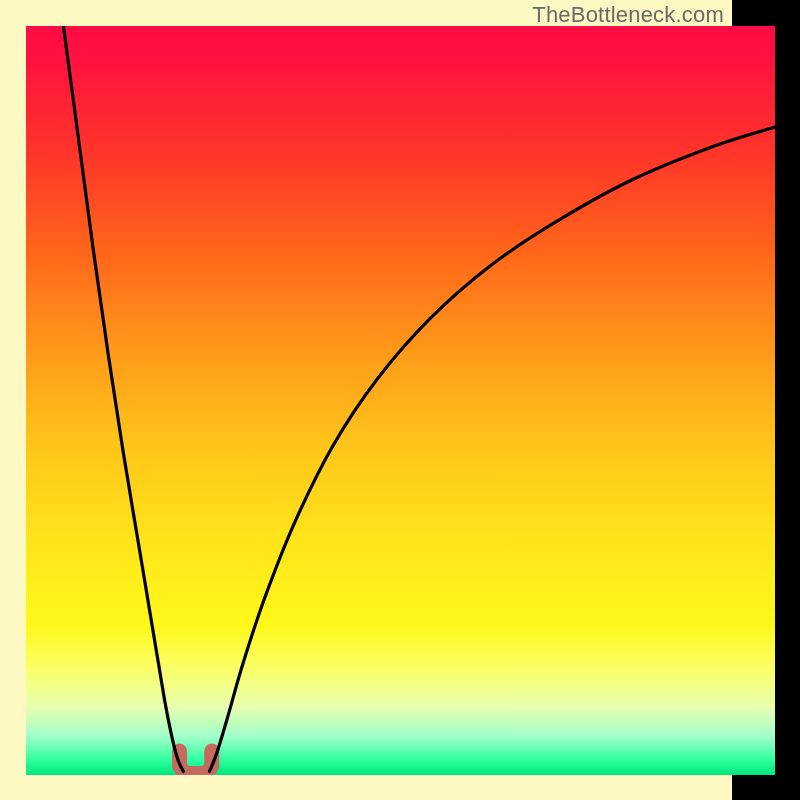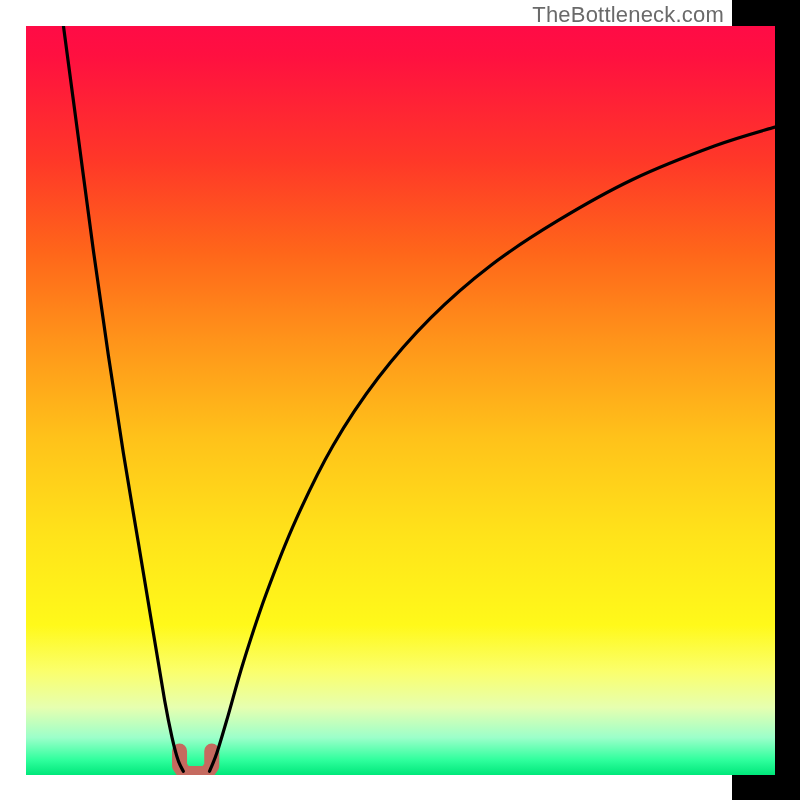--- a/index.html
+++ b/index.html
@@ -10,21 +10,21 @@
     overflow: hidden;
     background: #000;
     font-family: Arial, Helvetica, sans-serif;
   }
   .frame {
     position: absolute;
     left: 0;
     top: 0;
     width: 732px;
     height: 800px;
-    background: #ffffff;
+    background: #fef9c3;
   }
   .plot {
     position: absolute;
     left: 26px;
     top: 26px;
     width: 749px;
     height: 749px;
     background: linear-gradient(to bottom,
       #ff0b46 0%,
       #ff1040 4%,

